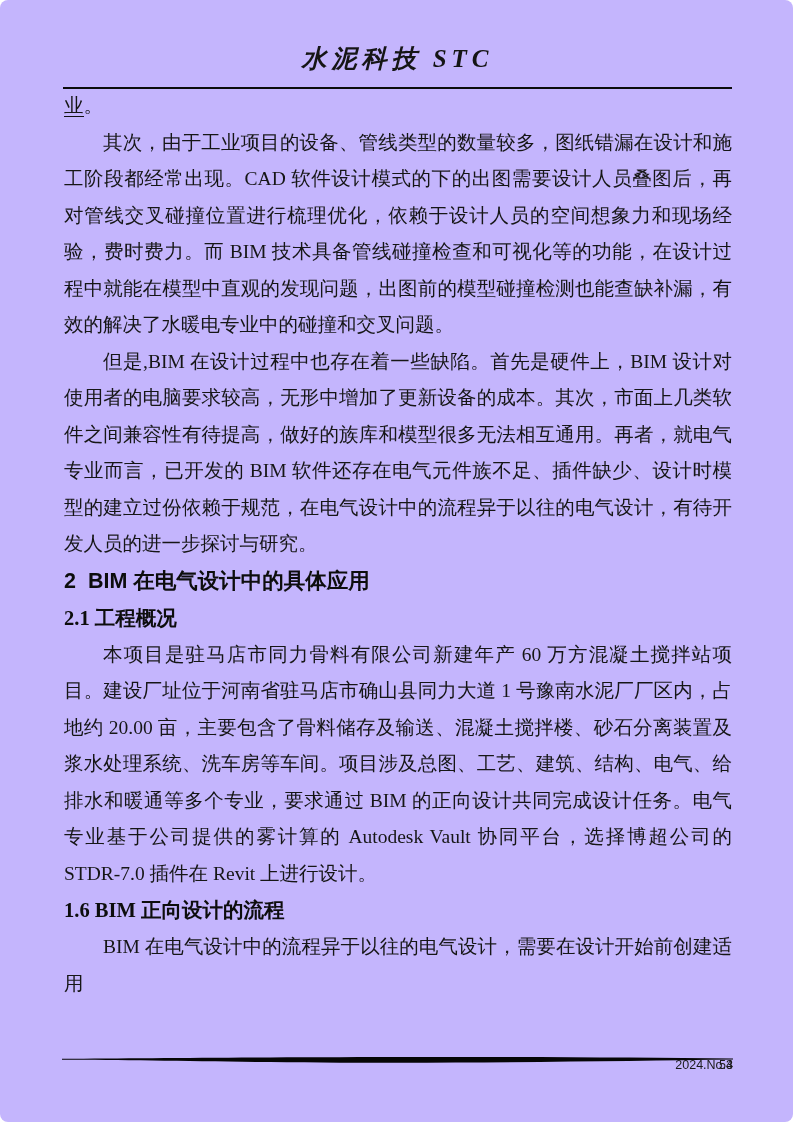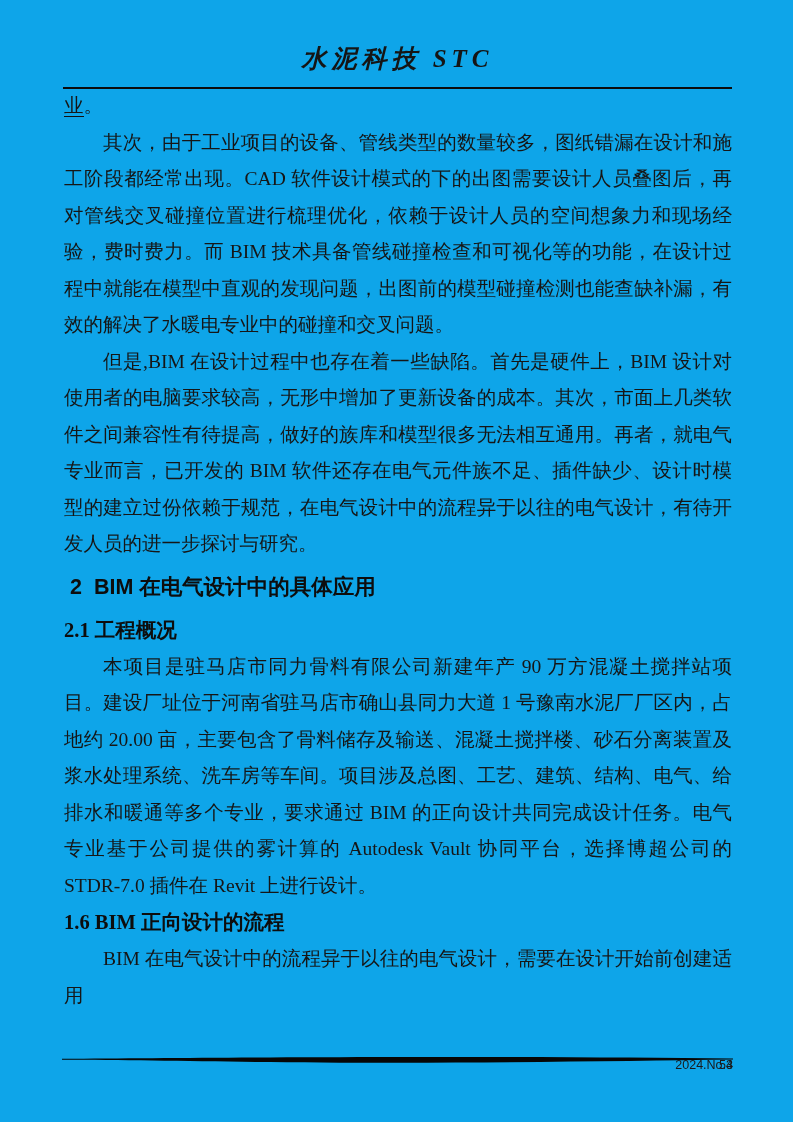--- a/index.html
+++ b/index.html
@@ -4,24 +4,25 @@
 <style>
   html, body {
     margin: 0;
     padding: 0;
     background: #ffffff;
   }
   .page {
     position: relative;
     width: 793px;
     height: 1122px;
-    background: #0ea5e9;
+    background: #c4b5fd;
     color: #111111;
     font-family: "Liberation Serif", "DejaVu Serif", serif;
     overflow: hidden;
+    border-radius: 8px;
   }
   
   .page-header {
     position: absolute;
     top: 44px;
     left: 63px;
     width: 669px;
     text-align: center;
   }
   .journal-title {
@@ -59,21 +60,21 @@
     text-indent: 2em;
   }
   .continuation-line {
     text-indent: 0 !important;
   }
   .underlined-char {
     border-bottom: 1.5px solid #111;
     padding-bottom: 0px;
   }
   .heading-l2 {
-    margin: 6px;
+    margin: 0;
     font-family: "Liberation Sans", "DejaVu Sans", sans-serif;
     font-weight: 700;
     font-size: 21.5px;
     line-height: 37px;
     color: #0d0d0d;
     white-space: pre-wrap;
     text-align: left;
   }
   .heading-l3 {
     margin: 0;
@@ -131,21 +132,21 @@
 
     <p>其次，由于工业项目的设备、管线类型的数量较多，图纸错漏在设计和施工阶段都经常出现。CAD 软件设计模式的下的出图需要设计人员叠图后，再对管线交叉碰撞位置进行梳理优化，依赖于设计人员的空间想象力和现场经验，费时费力。而 BIM 技术具备管线碰撞检查和可视化等的功能，在设计过程中就能在模型中直观的发现问题，出图前的模型碰撞检测也能查缺补漏，有效的解决了水暖电专业中的碰撞和交叉问题。</p>
 
 
     <p>但是,BIM 在设计过程中也存在着一些缺陷。首先是硬件上，BIM 设计对使用者的电脑要求较高，无形中增加了更新设备的成本。其次，市面上几类软件之间兼容性有待提高，做好的族库和模型很多无法相互通用。再者，就电气专业而言，已开发的 BIM 软件还存在电气元件族不足、插件缺少、设计时模型的建立过份依赖于规范，在电气设计中的流程异于以往的电气设计，有待开发人员的进一步探讨与研究。</p>
 
     <h2 class="heading-l2">2  BIM 在电气设计中的具体应用</h2>
 
     <h3 class="heading-l3">2.1 工程概况</h3>
 
-    <p>本项目是驻马店市同力骨料有限公司新建年产 90 万方混凝土搅拌站项目。建设厂址位于河南省驻马店市确山县同力大道 1 号豫南水泥厂厂区内，占地约 20.00 亩，主要包含了骨料储存及输送、混凝土搅拌楼、砂石分离装置及浆水处理系统、洗车房等车间。项目涉及总图、工艺、建筑、结构、电气、给排水和暖通等多个专业，要求通过 BIM 的正向设计共同完成设计任务。电气专业基于公司提供的雾计算的 Autodesk Vault 协同平台，选择博超公司的 STDR-7.0 插件在 Revit 上进行设计。</p>
+    <p>本项目是驻马店市同力骨料有限公司新建年产 60 万方混凝土搅拌站项目。建设厂址位于河南省驻马店市确山县同力大道 1 号豫南水泥厂厂区内，占地约 20.00 亩，主要包含了骨料储存及输送、混凝土搅拌楼、砂石分离装置及浆水处理系统、洗车房等车间。项目涉及总图、工艺、建筑、结构、电气、给排水和暖通等多个专业，要求通过 BIM 的正向设计共同完成设计任务。电气专业基于公司提供的雾计算的 Autodesk Vault 协同平台，选择博超公司的 STDR-7.0 插件在 Revit 上进行设计。</p>
 
     <h3 class="heading-l3">1.6 BIM 正向设计的流程</h3>
 
     <p>BIM 在电气设计中的流程异于以往的电气设计，需要在设计开始前创建适用</p>
 
   </div>
 
   <div class="footer-rule">
     <svg width="671" height="8" viewBox="0 0 671 8">
       <path d="M0,2.8 C90,2.0 190,1.2 335,0.9 C470,0.8 580,1.6 671,2.4

